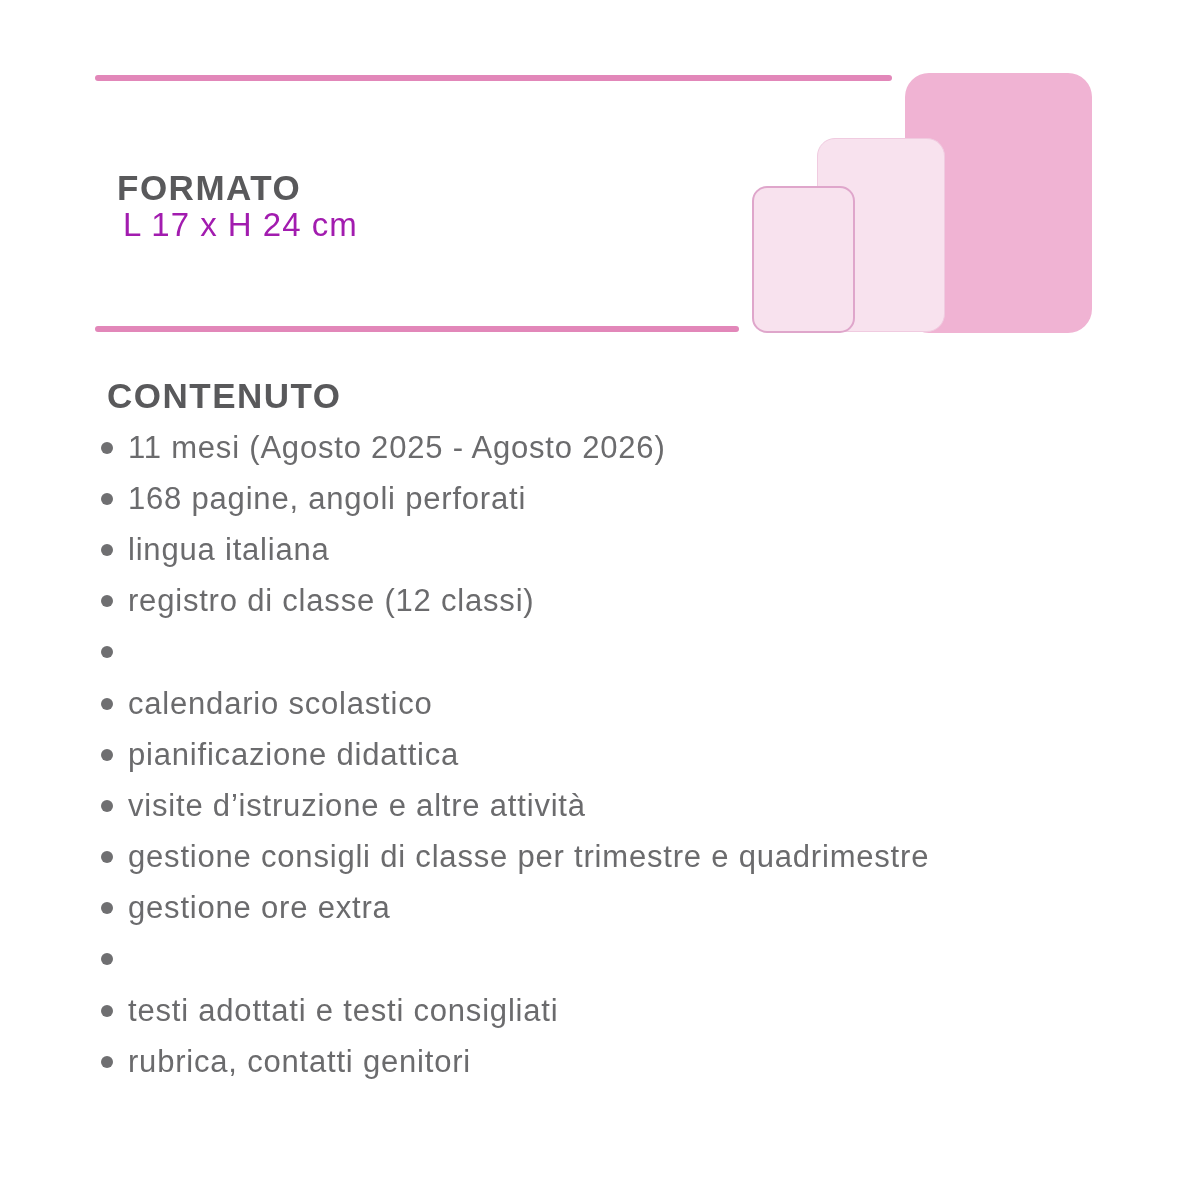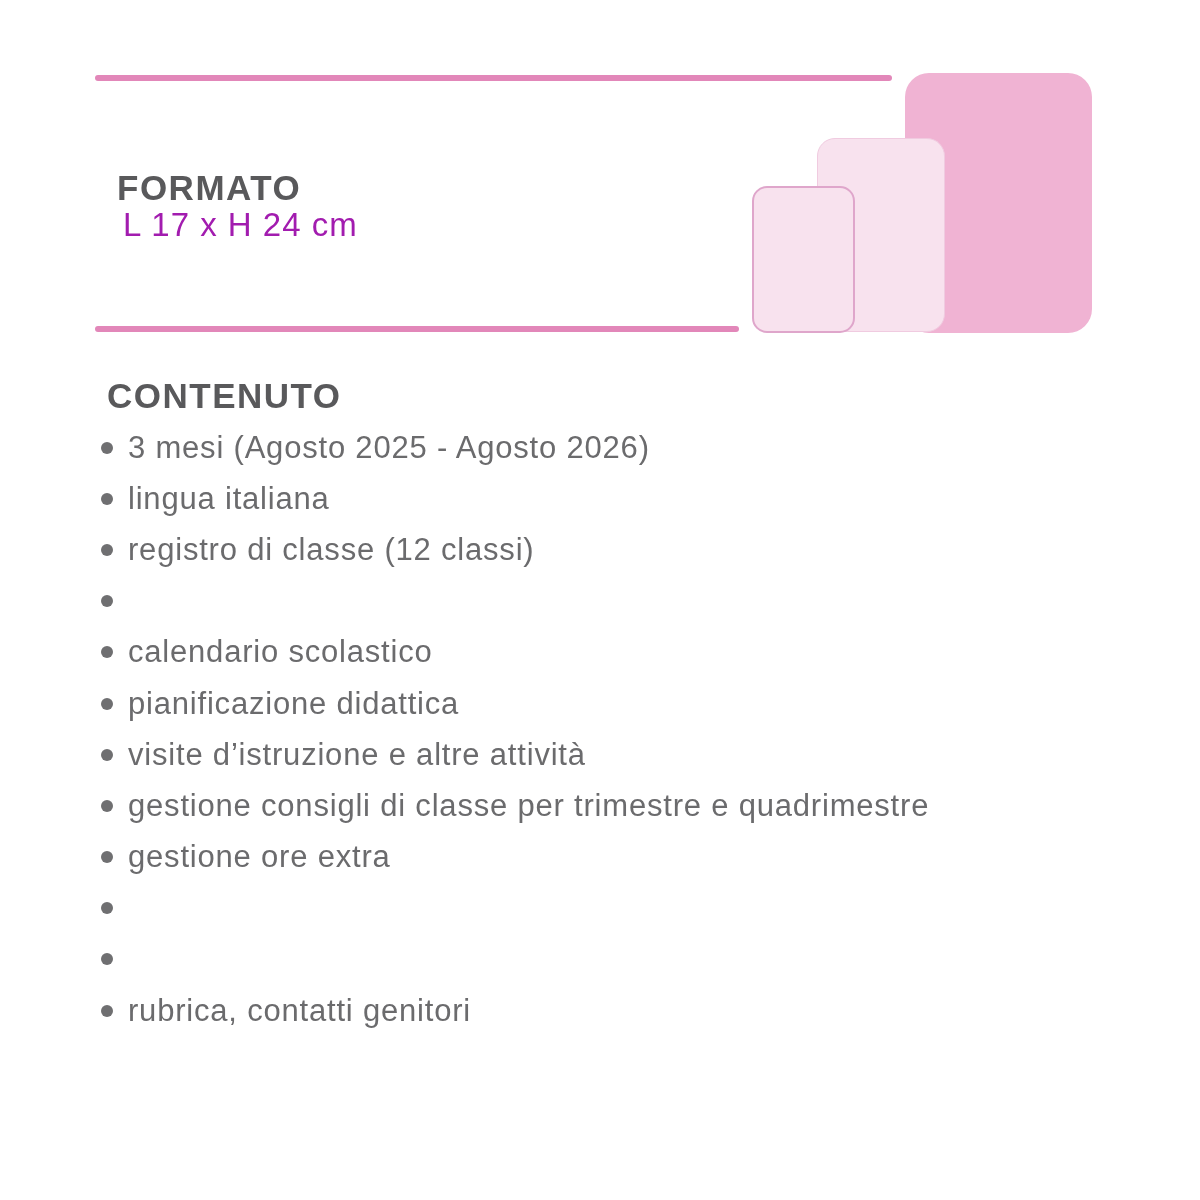--- a/index.html
+++ b/index.html
@@ -81,21 +81,25 @@
 
 <div class="abs formato-size">L 17 x H 24 cm</div>
 
 <div class="abs divider divider-bottom"></div>
 
 <div class="abs heading contenuto-heading">CONTENUTO</div>
 
 <ul class="abs content-list">
   <li>
       <span class="bullet-dot"></span>
-      <span class="item-text">3 mesi (Agosto 2025 - Agosto 2026)</span>
+      <span class="item-text">11 mesi (Agosto 2025 - Agosto 2026)</span>
+    </li>
+  <li>
+      <span class="bullet-dot"></span>
+      <span class="item-text">168 pagine, angoli perforati</span>
     </li>
   <li>
       <span class="bullet-dot"></span>
       <span class="item-text">lingua italiana</span>
     </li>
   <li>
       <span class="bullet-dot"></span>
       <span class="item-text">registro di classe (12 classi)</span>
     </li>
   <li>
@@ -119,18 +123,19 @@
     </li>
   <li>
       <span class="bullet-dot"></span>
       <span class="item-text">gestione ore extra</span>
     </li>
   <li>
       <span class="bullet-dot"></span>
     </li>
   <li>
       <span class="bullet-dot"></span>
+      <span class="item-text">testi adottati e testi consigliati</span>
     </li>
   <li>
       <span class="bullet-dot"></span>
       <span class="item-text">rubrica, contatti genitori</span>
     </li>
 </ul>
 
 </body></html>

